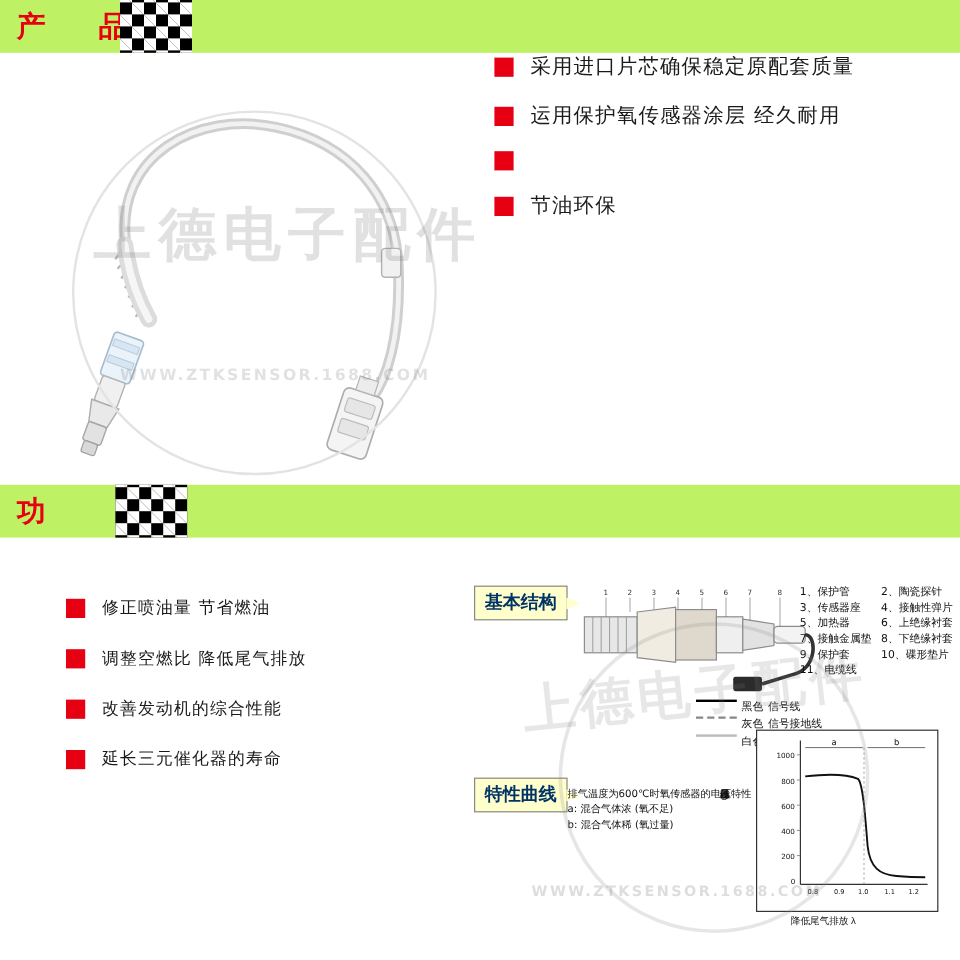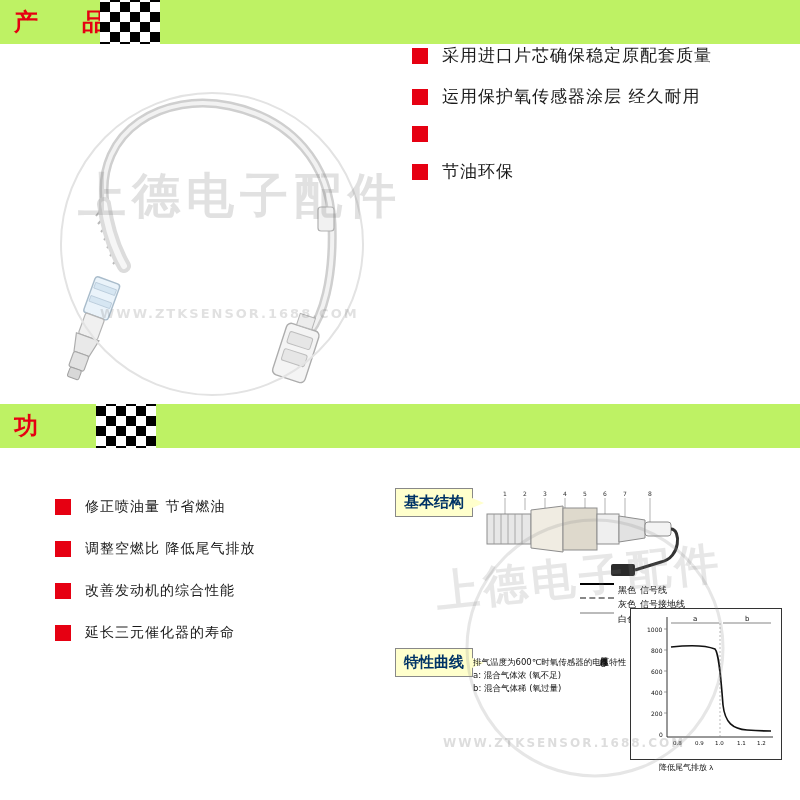--- a/index.html
+++ b/index.html
@@ -316,20 +316,37 @@
           <text x="98" y="8">5</text>
           <text x="118" y="8">6</text>
         <text x="138" y="8">7</text>
           <text x="163" y="8">8</text>
       </g>
 
       <path d="M186,41 C196,41 196,70 176,74 L150,82" fill="none" stroke="#333" stroke-width="3"></path>
       <rect x="126" y="76" width="24" height="12" rx="2" fill="#2b2b2b"></rect>
     </svg>
 
+    <div class="legend">
+      <ol>
+        <li>1、保护管</li>
+        <li>3、传感器座</li>
+        <li>5、加热器</li>
+        <li>7、接触金属垫</li>
+        <li>9、保护套</li>
+        <li>11、电缆线</li>
+      </ol>
+      <ol>
+        <li>2、陶瓷探针</li>
+        <li>4、接触性弹片</li>
+        <li>6、上绝缘衬套</li>
+        <li>8、下绝缘衬套</li>
+        <li>10、碟形垫片</li>
+      </ol>
+    </div>
 
     <div class="colorkey">
       <div class="ckrow">
         <span class="ckline"></span>
         <span>黑色</span>
         <span>信号线</span>
       </div>
       <div class="ckrow">
         <span class="ckline grey"></span>
         <span>灰色</span>

